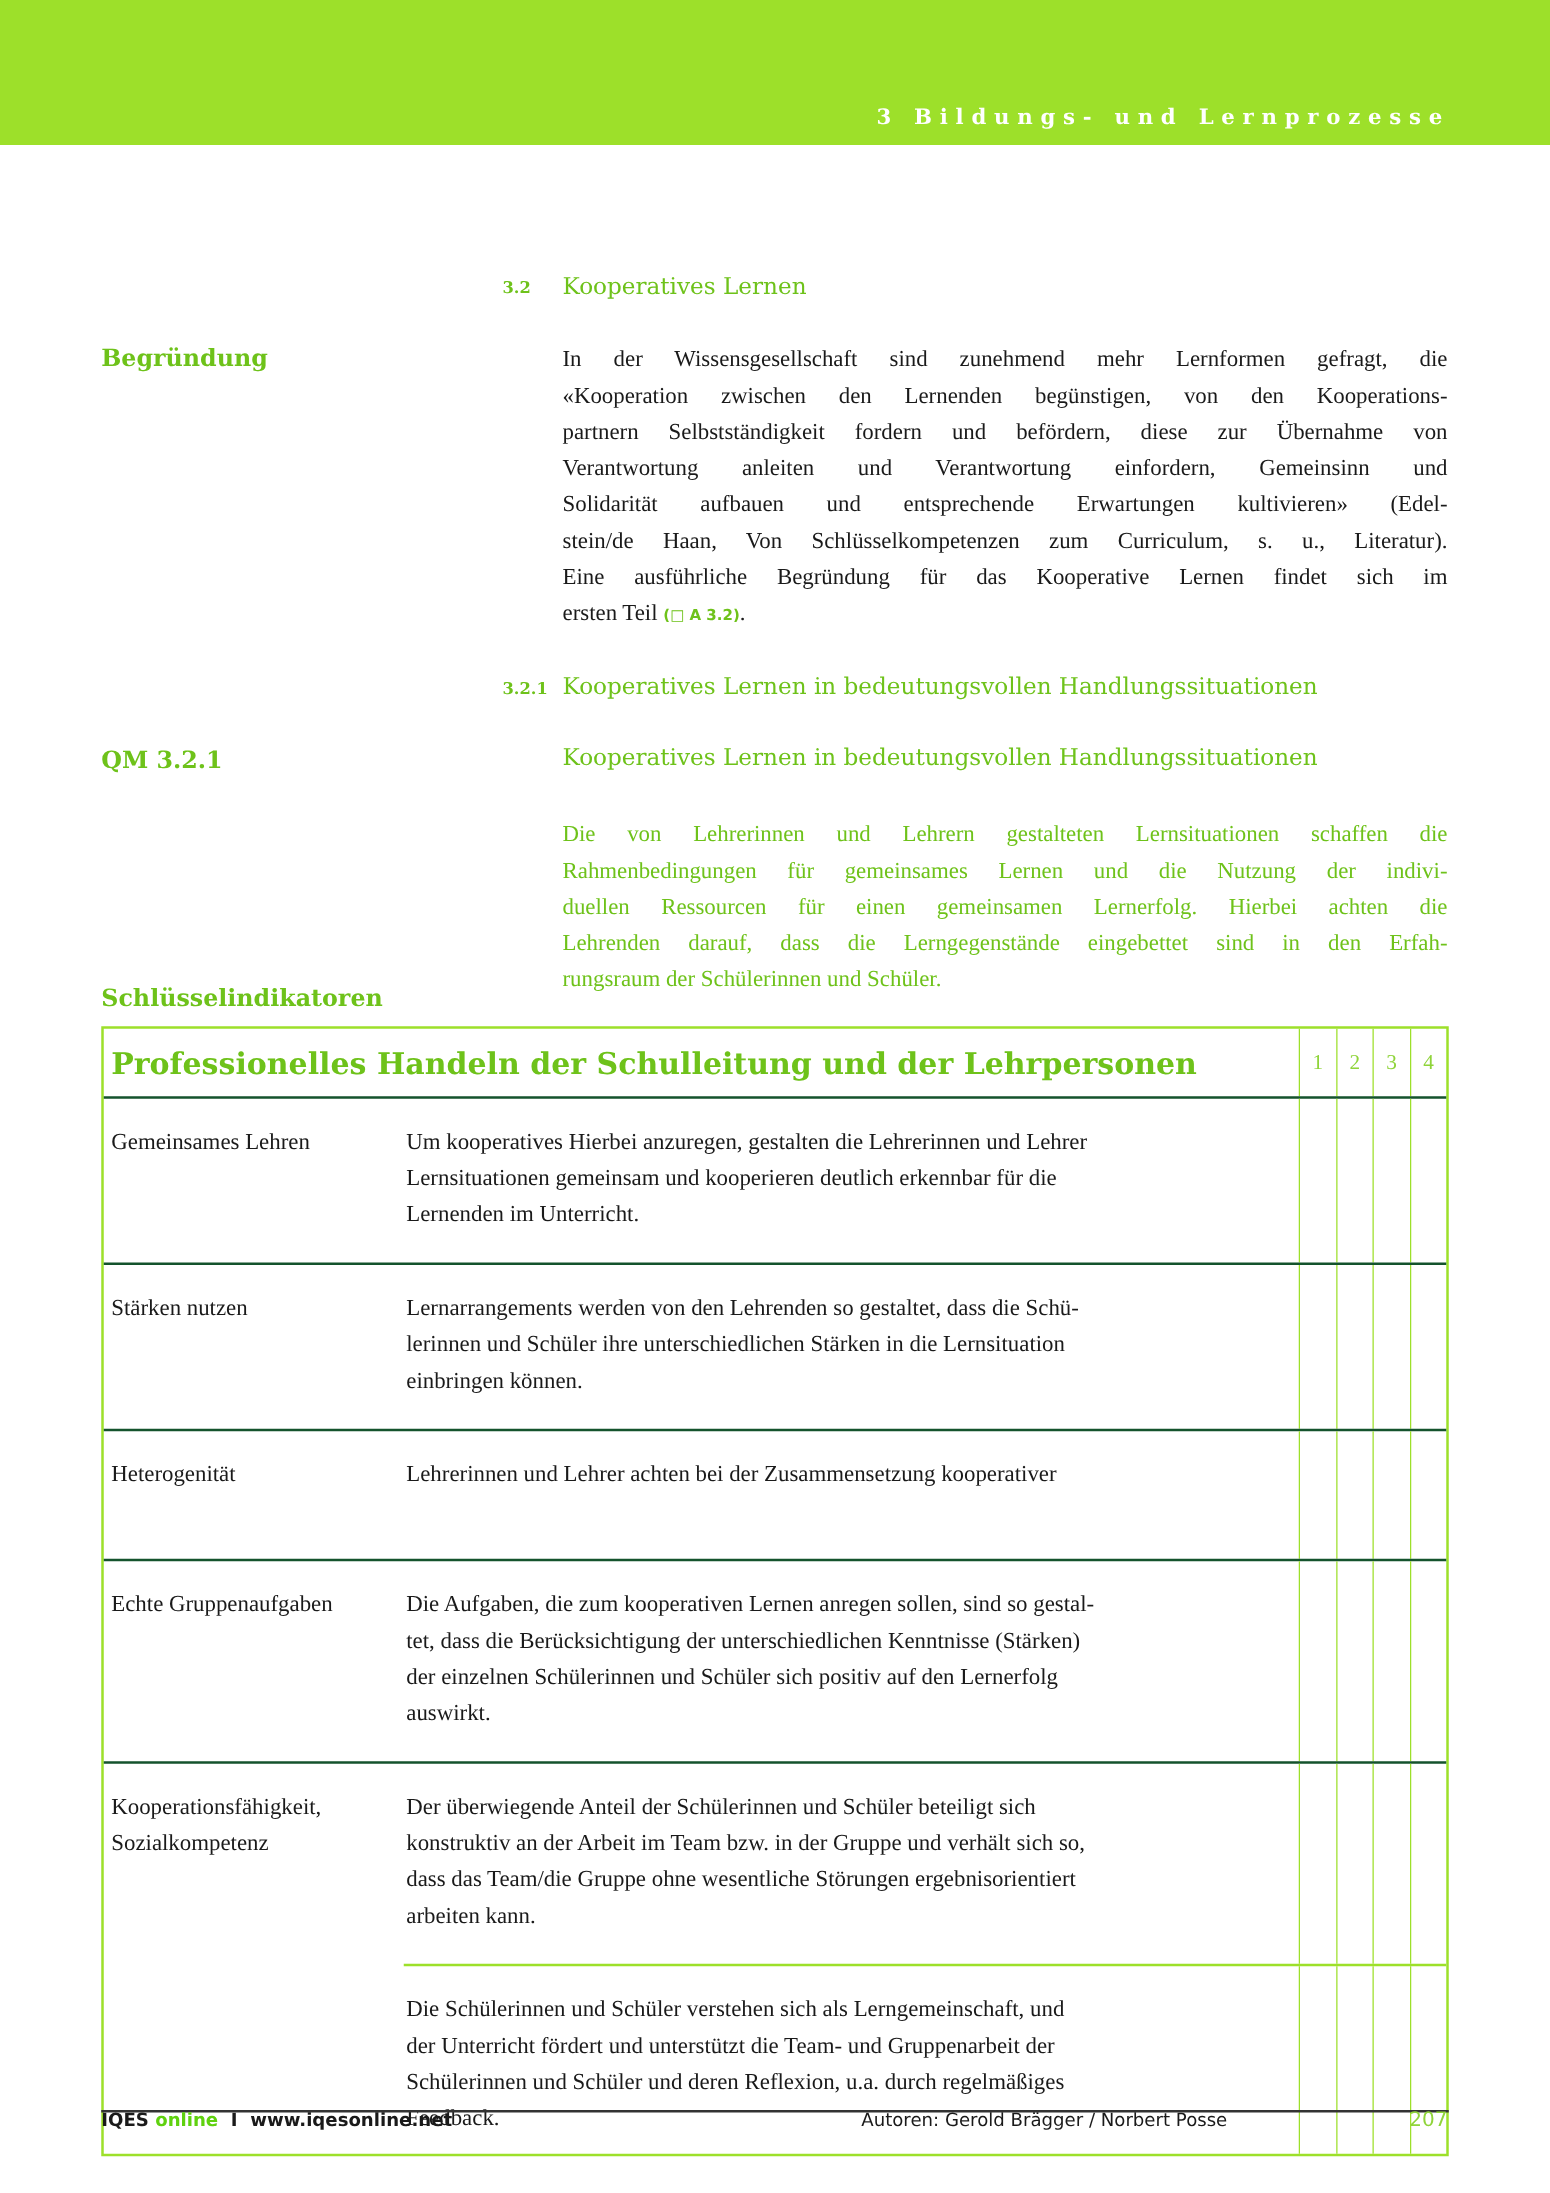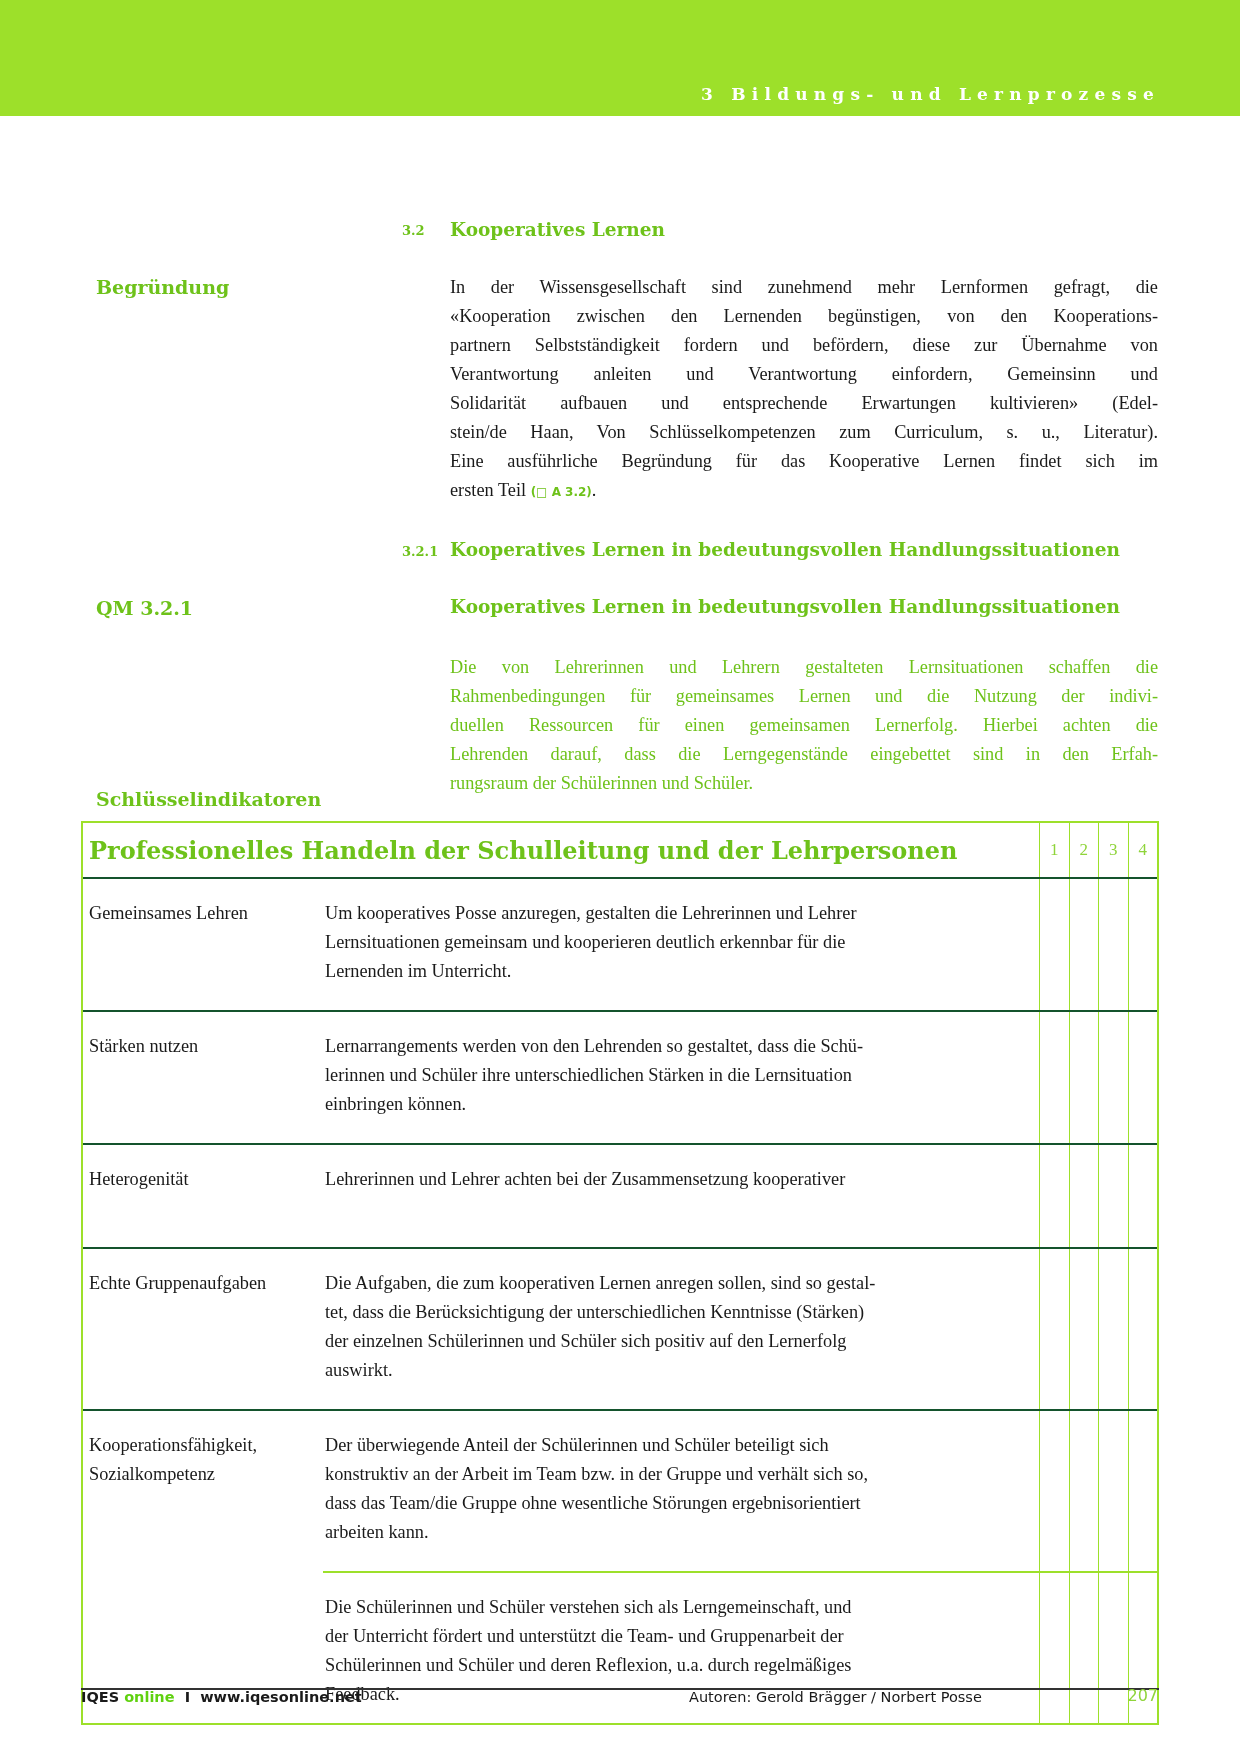--- a/index.html
+++ b/index.html
@@ -3,23 +3,23 @@
 <meta charset="utf-8">
 <style>
   html, body { margin: 0; padding: 0; background: #ffffff; }
   body { width: 1240px; height: 1754px; position: relative; overflow: hidden;
          font-family: "DejaVu Serif", "Liberation Serif", serif; color: #1a1a1a; }
 
   .header-band { position: absolute; left: 0; top: 0; width: 1240px; height: 116px; background: #9de02a; }
   .header-title { position: absolute; right: 80px; top: 84px; color: #ffffff; font-weight: bold;
                   font-size: 17px; letter-spacing: 6.2px; font-family: "DejaVu Serif", serif; }
   .side-label { position: absolute; left: 81px; font-weight: bold; font-size: 19px; color: #6ec21a;
-                font-family: "DejaVu Serif", serif; margin-left: 15px; }
+                font-family: "DejaVu Serif", serif; }
   .sec-num { position: absolute; font-weight: bold; font-size: 13px; color: #6ec21a; }
-  .sec-title { position: absolute; left: 450px; font-weight: bold; font-size: 18.5px; color: #6ec21a; text-align: center; }
+  .sec-title { position: absolute; left: 450px; font-weight: normal; font-size: 18.5px; color: #6ec21a; text-align: center; }
 
   .body-text { position: absolute; left: 450px; width: 708px; font-size: 18.3px; line-height: 29px;
                text-align: justify; font-family: "Liberation Serif", serif; }
   .body-text .line { display: block; text-align: justify; text-align-last: justify; height: 29px; white-space: nowrap; }
   .body-text .line.last { text-align-last: left; }
   .ref { font-size: 12px; font-weight: bold; color: #6ec21a; font-family: "DejaVu Sans", sans-serif; }
   .qm-text { color: #6ec21a; }
 
   
   .ind-table { position: absolute; left: 81px; top: 821px; width: 1078px; border: 2px solid #9de02a; box-sizing: border-box; }
@@ -93,21 +93,21 @@
     <div class="c-rate">1</div>
     <div class="c-rate">2</div>
     <div class="c-rate">3</div>
     <div class="c-rate">4</div>
   </div>
 <div class="row">
       <div class="c-label">
         <span class="desc-line">Gemeinsames Lehren</span>
       </div>
       <div class="c-desc" style="height: 131px;">
-        <span class="desc-line">Um kooperatives Posse anzuregen, gestalten die Lehrerinnen und Lehrer</span>
+        <span class="desc-line">Um kooperatives Hierbei anzuregen, gestalten die Lehrerinnen und Lehrer</span>
         <span class="desc-line">Lernsituationen gemeinsam und kooperieren deutlich erkennbar für die</span>
         <span class="desc-line">Lernenden im Unterricht.</span>
       </div>
       <div class="c-rate" style="height: 131px;"></div>
       <div class="c-rate" style="height: 131px;"></div>
       <div class="c-rate" style="height: 131px;"></div>
       <div class="c-rate" style="height: 131px;"></div>
     </div>
     <div class="row">
       <div class="c-label">

